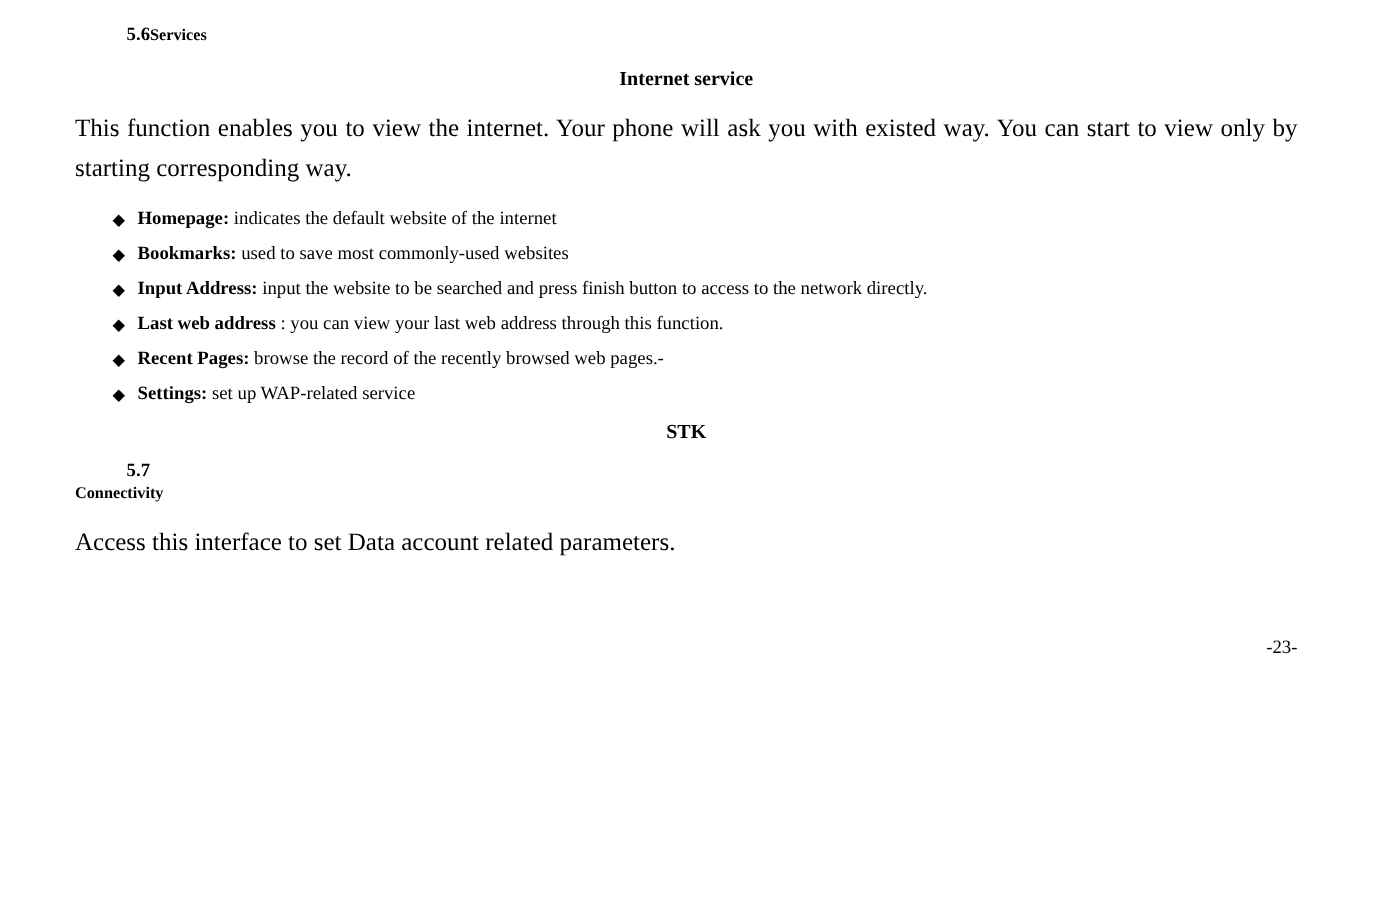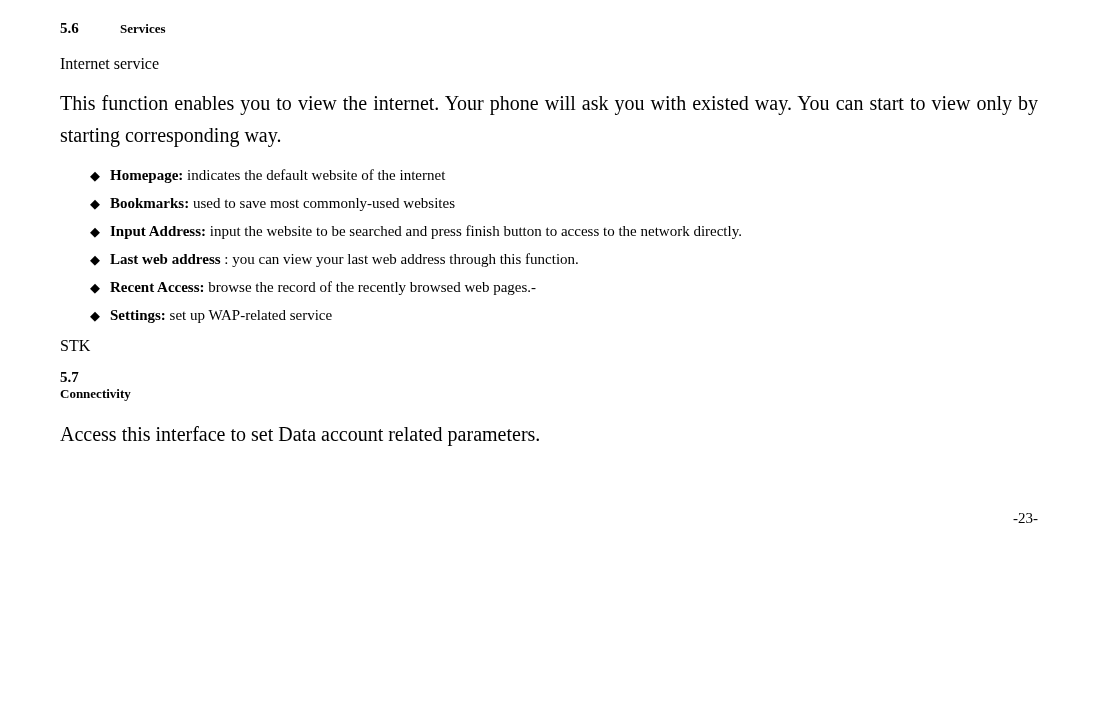--- a/index.html
+++ b/index.html
@@ -15,36 +15,37 @@
       color: #000000;
       width: 1098px;
       min-height: 727px;
       padding: 20px 60px 40px 60px;
     }
 
     .section-heading {
       display: flex;
       align-items: baseline;
       margin-bottom: 18px;
+      text-align: right;
     }
 
     .section-number {
       font-weight: bold;
       font-size: 15px;
       min-width: 60px;
     }
 
     .section-title {
       font-weight: bold;
       font-size: 13px;
     }
 
     .subsection-title {
-      text-align: left;
-      font-weight: normal;
+      text-align: center;
+      font-weight: bold;
       font-size: 16px;
       margin-bottom: 14px;
       margin-top: 4px;
     }
 
     .paragraph {
       text-align: justify;
       line-height: 1.6;
       margin-bottom: 12px;
       font-size: 20px;
@@ -145,21 +146,21 @@
       <li>
         <span class="bullet-diamond">◆</span>
         <span>
           <span class="bold-label">Last web address</span>
           <span>: you can view your last web address through this function.</span>
         </span>
       </li>
       <li>
         <span class="bullet-diamond">◆</span>
         <span>
-          <span class="bold-label">Recent Access:</span>
+          <span class="bold-label">Recent Pages:</span>
           <span> browse the record of the recently browsed web pages.-</span>
         </span>
       </li>
       <li>
         <span class="bullet-diamond">◆</span>
         <span>
           <span class="bold-label">Settings:</span>
           <span> set up WAP-related service</span>
         </span>
       </li>

